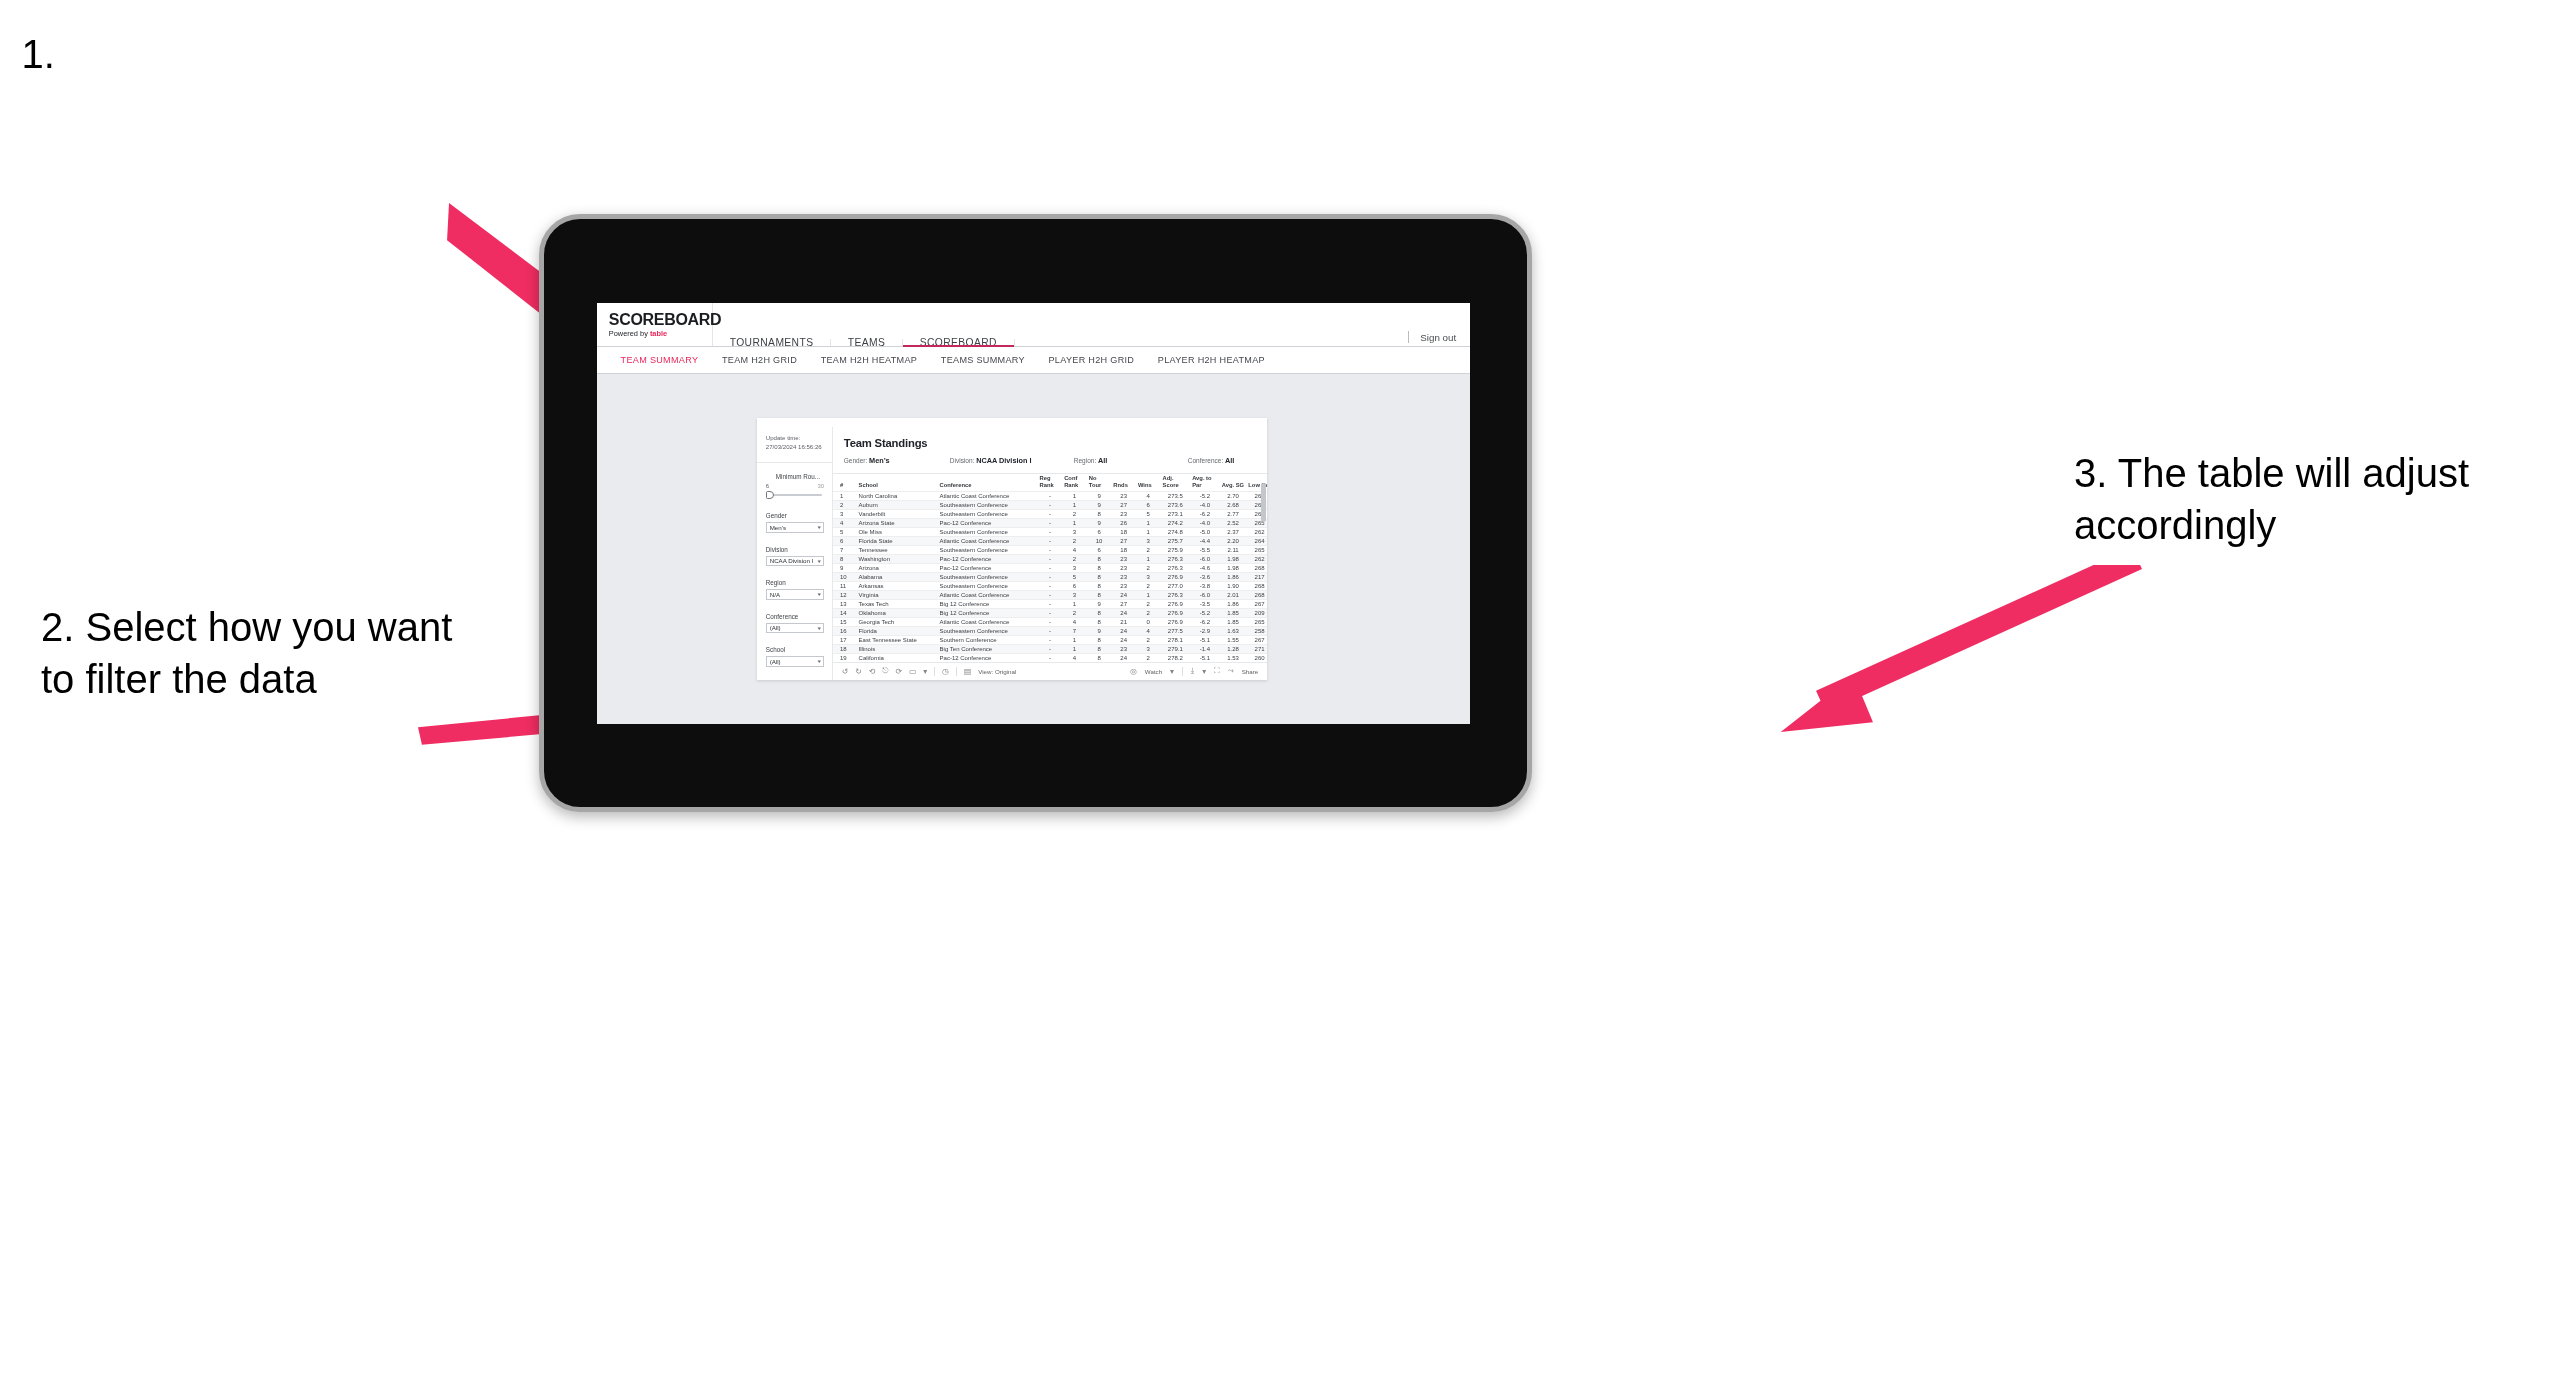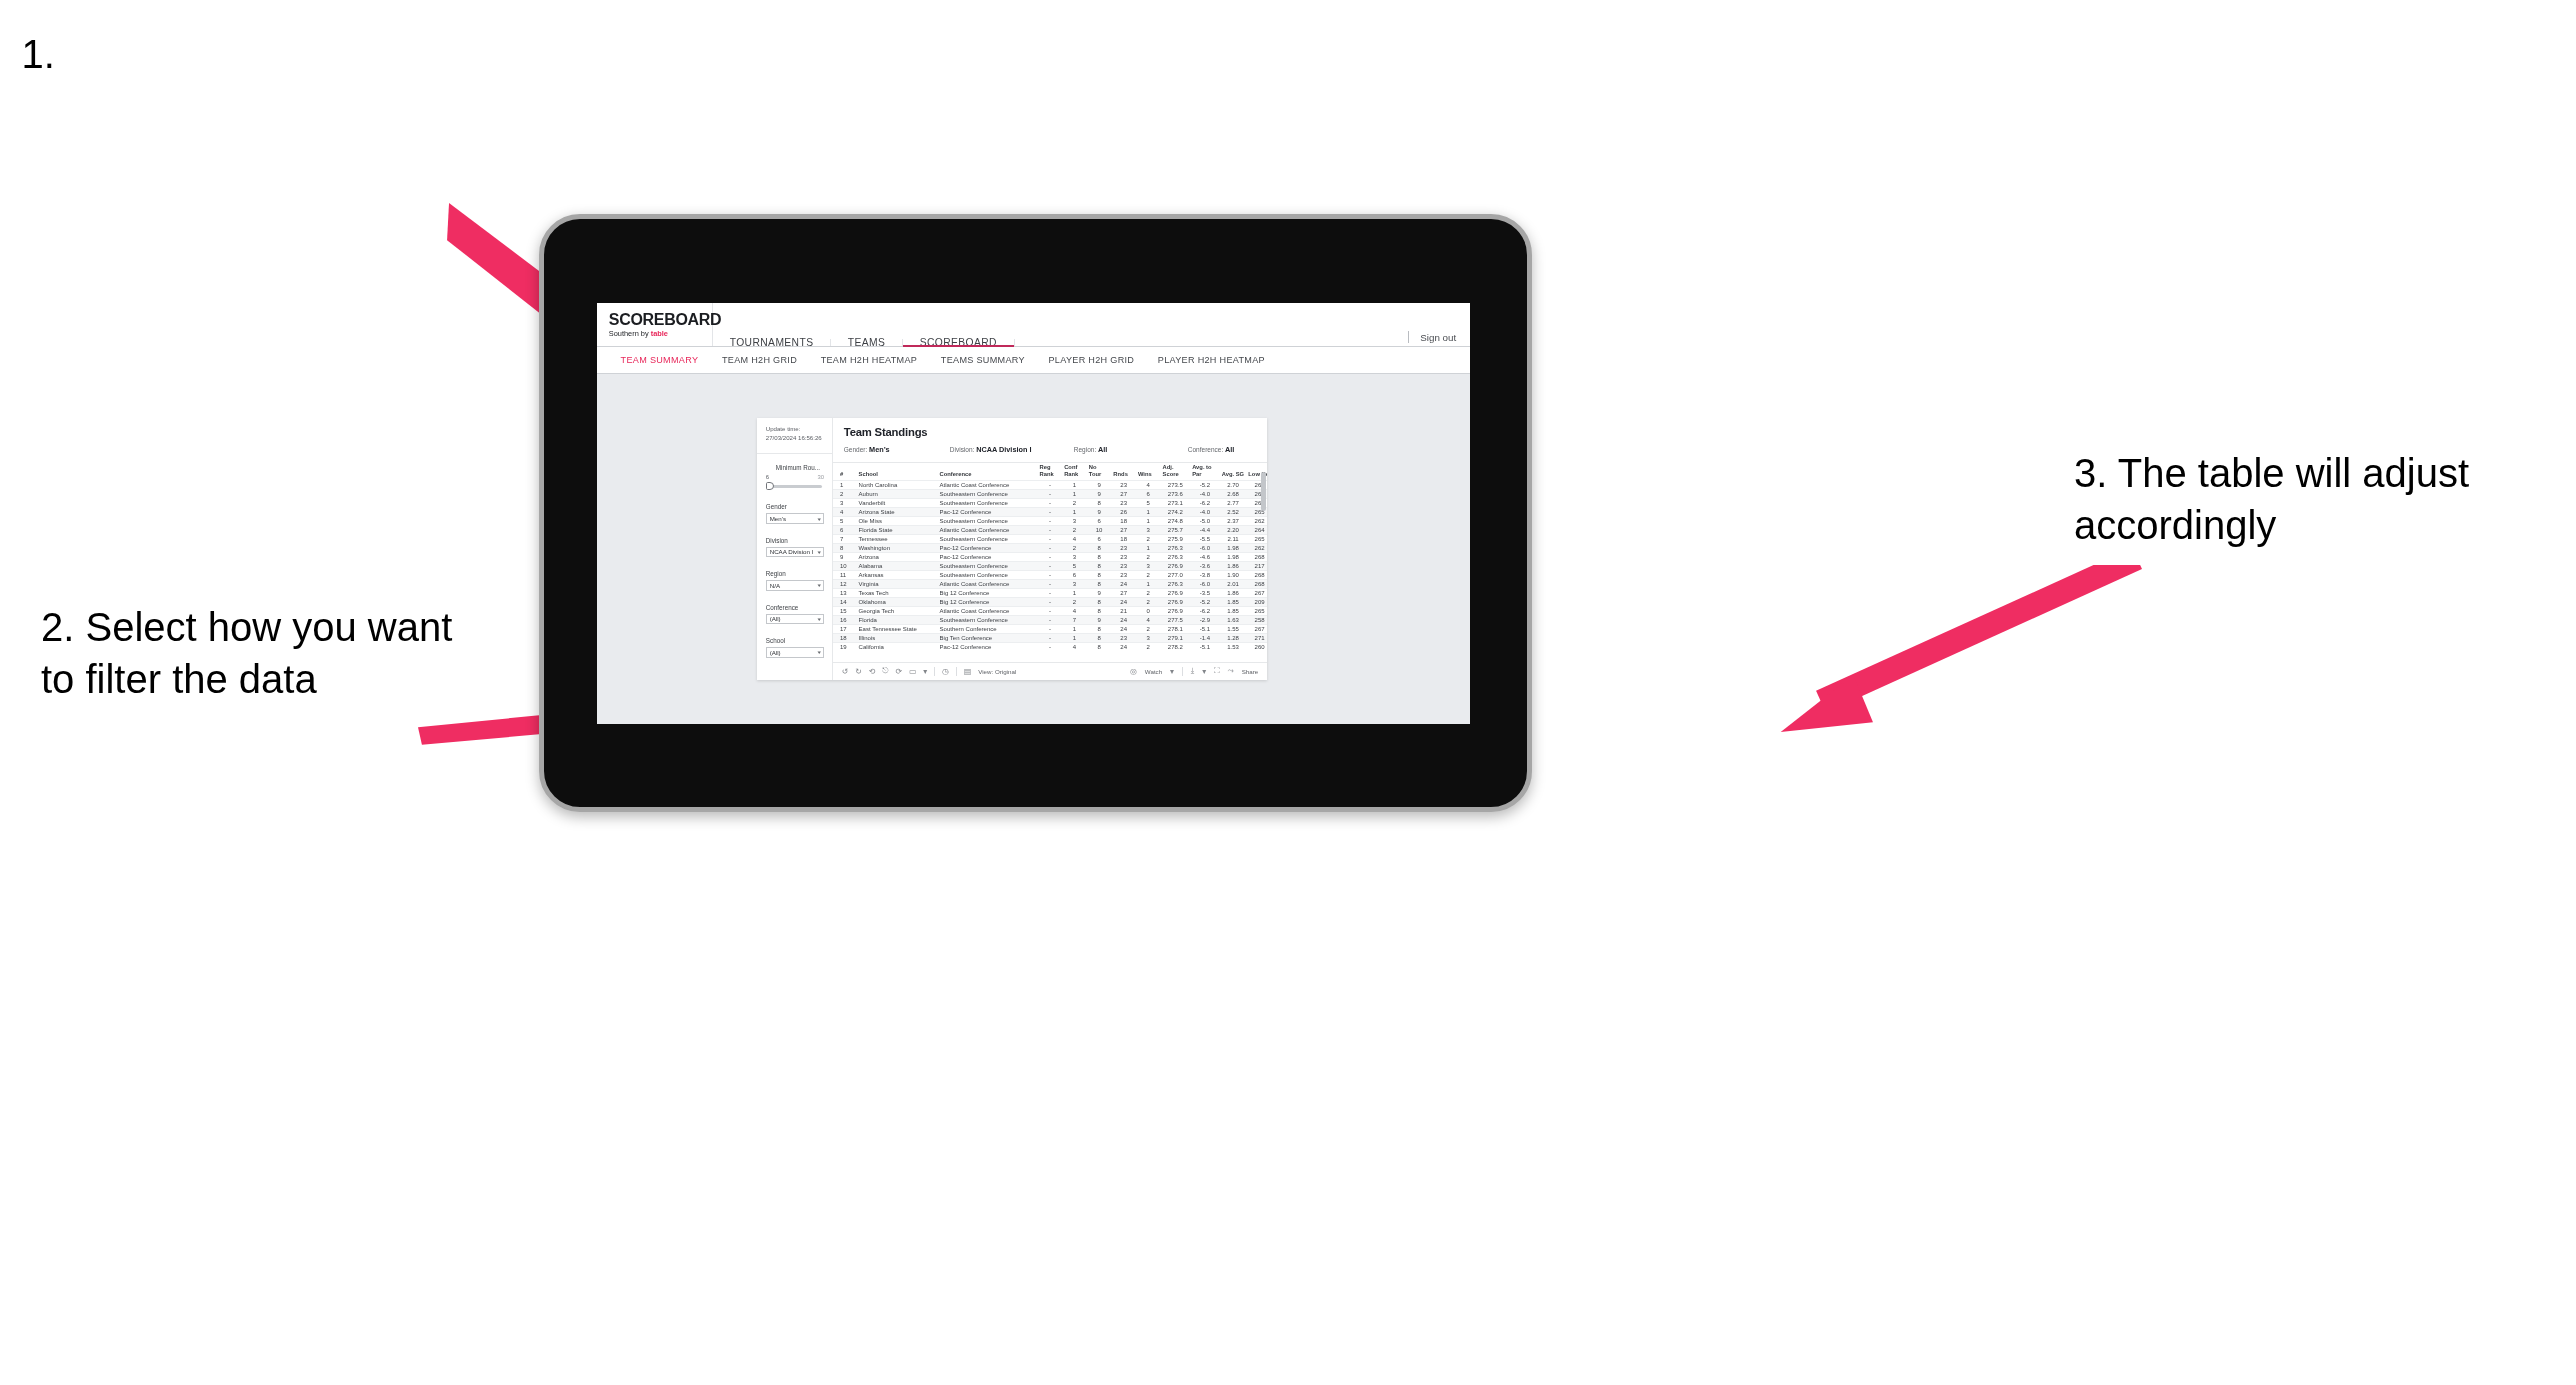--- a/index.html
+++ b/index.html
@@ -56,21 +56,21 @@
   .subnav{height:25.6px;background:#fff;display:flex;align-items:center;
           border-bottom:1px solid #cfd2d6;padding-left:11.8px;gap:0;}
   .subnav-item{font-size:9.1px;color:#44474c;letter-spacing:0.3px;padding:0 11.8px;cursor:default;}
   .subnav-item.active{color:#e8275a;}
 
   
   .canvas{position:relative;height:352px;background:#e9ebee;}
   .viz-card{position:absolute;left:160px;top:44px;width:510px;height:262px;
             background:#fff;box-shadow:0 1px 2.9px rgba(0,0,0,.14);display:flex;
             flex-direction:column;overflow:hidden;}
-  .viz-body{flex:1;display:flex;overflow:hidden;}
+  .viz-body{flex:1;display:flex;overflow:hidden;align-items:flex-end;}
 
   
   .viz-side{width:76px;flex:0 0 76px;border-right:1px solid #e6e8ea;
             padding:7.9px 7.9px 0 8.8px;box-sizing:border-box;}
   .upd-label{font-size:6.1px;color:#5a5d63;line-height:1.45;}
   .side-sep{height:1px;background:#e6e8ea;margin:9.8px -7.9px 9.8px -8.8px;}
   .flt{margin-bottom:12.8px;}
   .flt-title{font-size:6.3px;color:#3d4045;margin-bottom:2.9px;}
   .flt-title.center{text-align:center;padding-left:5.9px;}
   .slider-nums{display:flex;justify-content:space-between;font-size:5.9px;color:#5a5d63;margin-bottom:2px;}
@@ -147,21 +147,21 @@
   </g>
 </svg>
 
 <div id="tablet"></div>
 
 <div id="tablet-screen">
 
   <div class="topbar">
     <div class="brand">
       <div class="brand-title">SCOREBOARD</div>
-      <div class="brand-sub"><span>Southern by </span><b>table</b></div>
+      <div class="brand-sub"><span>Powered by </span><b>table</b></div>
     </div>
     <div class="topnav">
       <div class="topnav-item">TOURNAMENTS</div>
       <div class="topnav-item">TEAMS</div>
       <div class="topnav-item active">SCOREBOARD</div>
     </div>
     <div class="topbar-right">
       <span class="divider-v"></span>
       <span class="signout">Sign out</span>
     </div>

